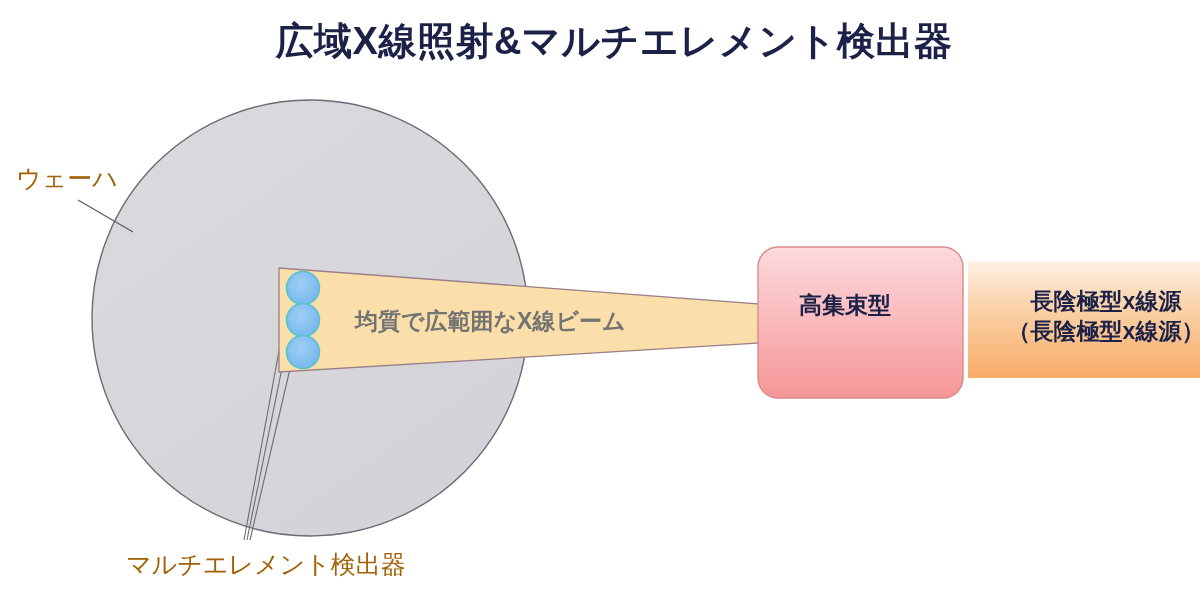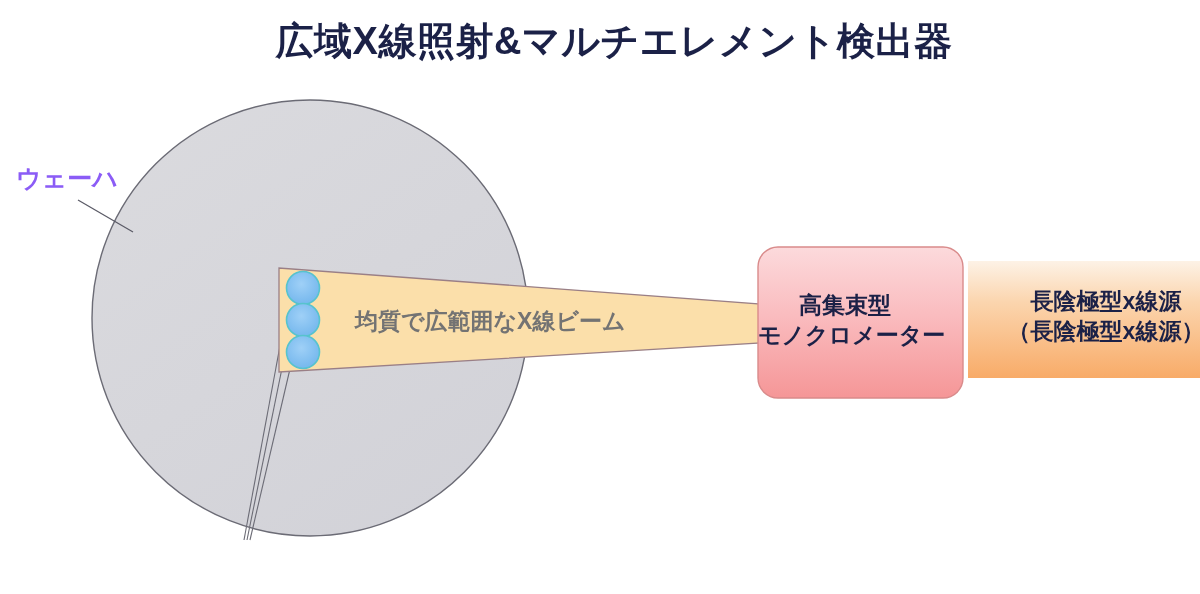--- a/index.html
+++ b/index.html
@@ -33,22 +33,22 @@
   
   #stage {
     position: absolute;
     left: 0;
     top: 0;
   }
 
   
   .lbl {
     position: absolute;
-    color: #8b5cf6;
-    font-weight: 700;
+    color: #a16207;
+    font-weight: 400;
     white-space: nowrap;
   }
   #wafer-label {
     left: 16px;
     top: 162px;
     font-size: 25px;
   }
   #detector-label {
     left: 126px;
     top: 548px;
@@ -126,26 +126,26 @@
     <circle cx="303" cy="320" r="16.5" fill="url(#detGrad)" stroke="#57c3cd" stroke-width="1.6"></circle>
     <circle cx="303" cy="352" r="16.5" fill="url(#detGrad)" stroke="#57c3cd" stroke-width="1.6"></circle>
 
     <rect x="968" y="261" width="240" height="117" fill="url(#srcGrad)"></rect>
 
     <rect x="758" y="247" width="205" height="151" rx="20" ry="20" fill="url(#monoGrad)" stroke="#d98b8b" stroke-width="1.4"></rect>
   </svg>
 
   <div id="wafer-label" class="lbl">ウェーハ</div>
 
+  <div id="detector-label" class="lbl">マルチエレメント検出器</div>
 
   <div id="beam-label" class="lbl">均質で広範囲なX線ビーム</div>
 
   <div id="mono-text" class="boxtext">
     <div>高集束型</div>
-    <div>モノクロメーター</div>
   </div>
 
   <div id="source-text" class="boxtext">
     <div>長陰極型x線源</div>
     <div>（長陰極型x線源）</div>
   </div>
 
 </div>
 
 </body></html>

